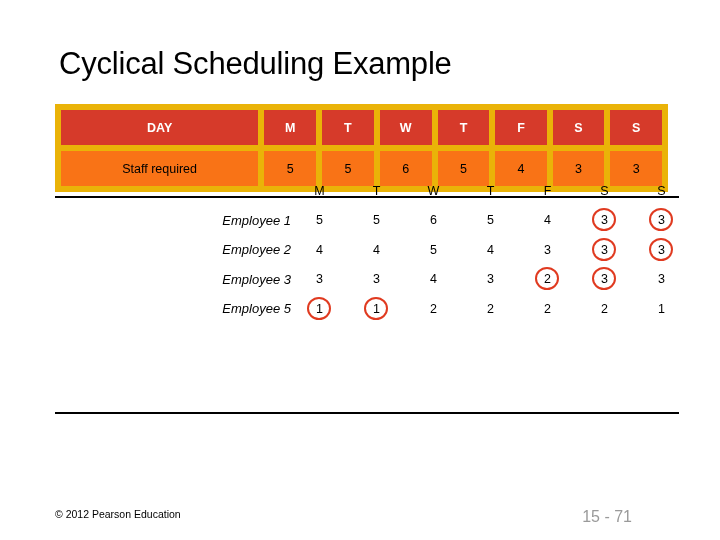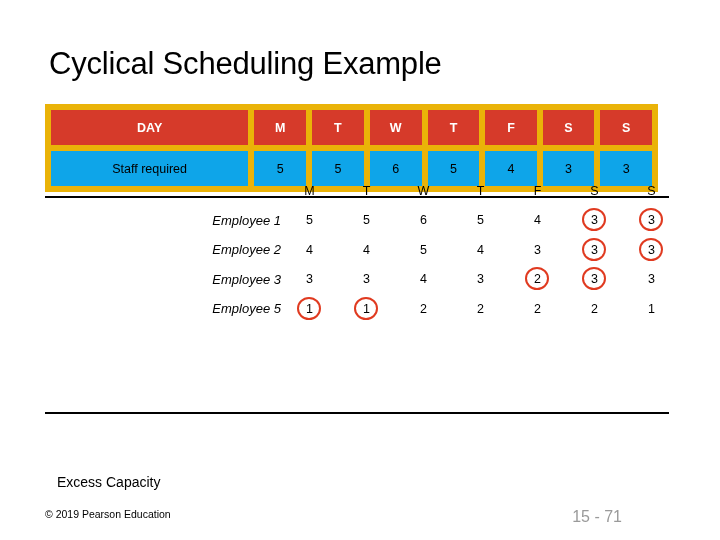--- a/index.html
+++ b/index.html
@@ -10,21 +10,21 @@
     width: 720px;
     height: 540px;
     background: #ffffff;
     font-family: "Liberation Sans", sans-serif;
     position: relative;
     overflow: hidden;
   }
 
   .slide {
     position: absolute;
-    left: 1px; top: 0;
+    left: 11px; top: 0;
     width: 657px;
     height: 540px;
     border-radius: 30px;
   }
 
   .title {
     position: absolute;
     left: 48px;
     top: 46px;
     width: 640px;
@@ -51,21 +51,21 @@
     font-size: 12.5px;
     color: #000000;
   }
   .req-table tr.head td {
     background: #d63a2a;
     color: #ffffff;
     font-weight: bold;
     font-size: 12.5px;
   }
   .req-table tr.body td {
-    background: #0ea5e9;
+    background: #f97316;
     color: #000000;
     margin-top: 44px;
   }
   .col-label { width: 222px; }
   .col-day   { width: 57px; }
 
   
   .grid {
     position: absolute;
     left: 44px;
@@ -239,18 +239,17 @@
           <td class="daycell"><span class="cellwrap">2</span></td>
           <td class="daycell"><span class="cellwrap">2</span></td>
           <td class="daycell"><span class="cellwrap">1</span></td>
         </tr>
       </tbody>
     </table>
   </div>
 
   <div class="rule bottom"></div>
 
-  <div class="capacity-line cap2">Excess Capacity</div>
-
-  <div class="copyright">© 2019 Pearson Education</div>
+
+  <div class="copyright">© 2012 Pearson Education</div>
   <div class="pagenum">15 - 71</div>
 
 </div>
 
 </body></html>

